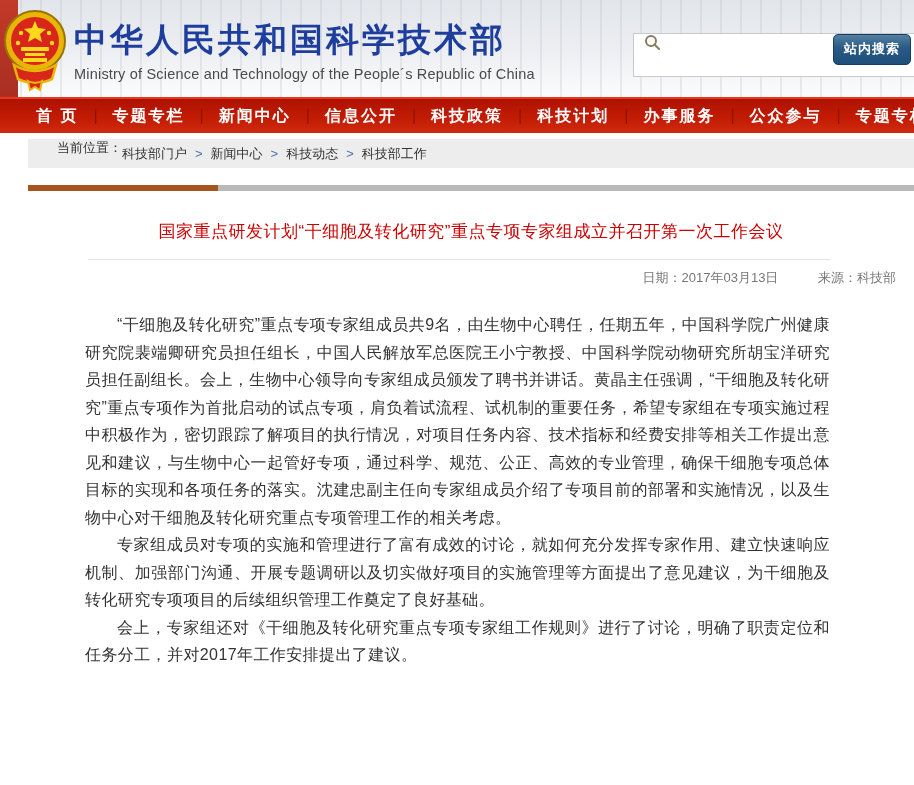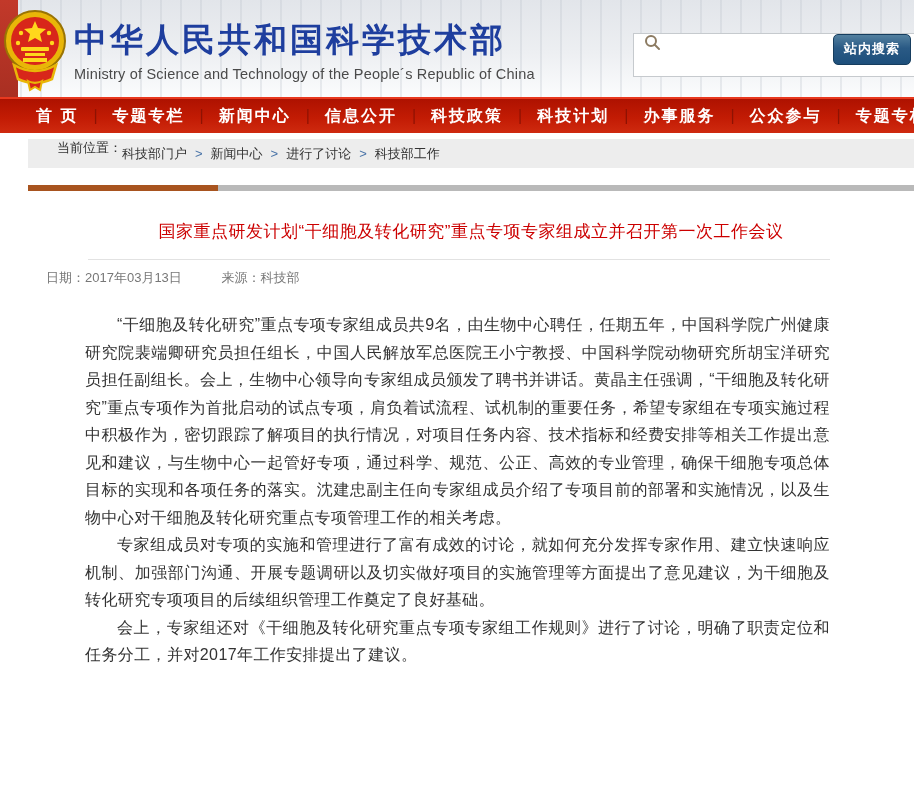--- a/index.html
+++ b/index.html
@@ -73,21 +73,21 @@
     padding:12px 16px 0 29px;}
   .site-url{color:#999;font-size:15px;letter-spacing:0.5px;}
   .font-size-ctl{font-size:14px;font-weight:bold;color:#cc0000;white-space:nowrap;}
   .font-size-ctl .fs-opts{display:inline;}
   .fs-opt{color:#333;margin:0 4px;cursor:pointer;}
   .article-title{
     margin-top:29px;padding:0 40px;text-align:center;
     color:#cc0000;font-size:17px;font-weight:normal;letter-spacing:0.5px;line-height:24px;
   }
   .title-rule{height:1px;background:#e2e2e2;margin:15px 84px 0 60px;}
-  .article-meta{margin-top:9px;text-align:left;font-size:13px;color:#777;}
+  .article-meta{margin-top:9px;text-align:right;font-size:13px;color:#777;}
   .article-meta span{margin:0 18px;}
   .article-body{
     margin-top:24px;padding:0 84px 0 57px;
     font-size:16px;line-height:27.5px;color:#333;
     text-align:justify;letter-spacing:0.4px;
   }
   .article-body p{margin:0;text-indent:2em;}
 </style>
 </head>
 <body>
@@ -136,21 +136,21 @@
       <li class="nav-item">公众参与</li>
       <li class="nav-item">专题专栏</li>
     </ul>
 </div>
 
 <div class="breadcrumb-bar">
   <span>当前位置：</span>
   <ul class="crumbs">
       <li>科技部门户</li>
       <li>新闻中心</li>
-      <li>进行了讨论</li>
+      <li>科技动态</li>
       <li>科技部工作</li>
     </ul>
 </div>
 
 <div class="content">
   <div class="divider">
     <div class="orange"></div>
     <div class="gray"></div>
   </div>
 

